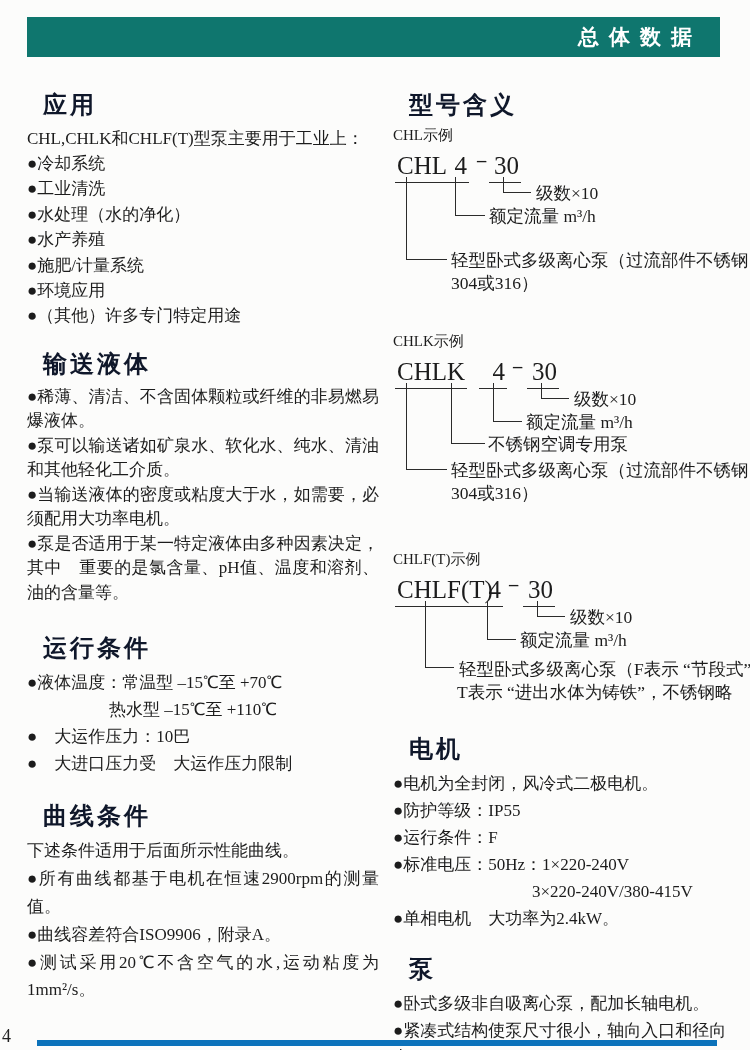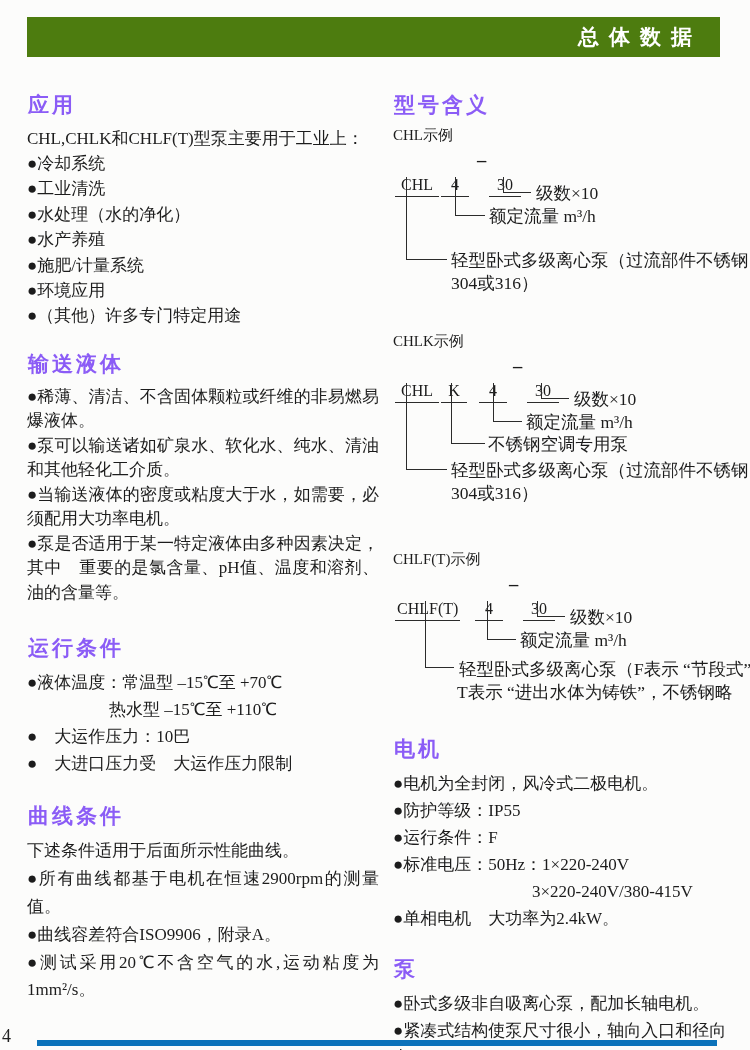--- a/index.html
+++ b/index.html
@@ -21,40 +21,40 @@
   .header-bar .title{
     color:#ffffff;font-family:"Liberation Sans",sans-serif;font-weight:bold;
     font-size:21px;letter-spacing:10px;text-indent:10px;
   }
 
   
   .col-left{position:absolute;left:27px;top:92px;width:352px;}
   .col-right{position:absolute;left:393px;top:92px;width:335px;}
 
   h2.sec{
-    font-family:"Liberation Sans",sans-serif;font-weight:bold;color:#8b5cf6;
-    font-size:21px;letter-spacing:3px;margin:0 0 8px 1px;line-height:26px;
+    font-family:"Liberation Sans",sans-serif;font-weight:bold;color:#0f172a;
+    font-size:24px;letter-spacing:3px;margin:0 0 8px 16px;line-height:26px;
   }
   .para{font-size:17px;line-height:24.5px;text-align:justify;margin:0;}
   .line{font-size:17px;line-height:25px;}
   .blist .line{line-height:25.4px;}
 
   .sec-liquids{margin-top:22px;}
   .sec-operating{margin-top:30px;}
   .sec-operating .line{line-height:27px;}
   .op-indent{padding-left:82px;}
   .sec-curve{margin-top:26px;}
   .sec-curve .para{line-height:27.5px;margin-top:0.5px;}
 
   
   .diagram{position:relative;}
   .dg-title{position:absolute;left:0;top:0;font-size:15px;}
   .code-part{
-    position:absolute;top:26px;font-size:16px;
-    border-bottom:1.6px solid #2b2b2b;padding:0 2px 2px 2px;text-align:center;margin-top:24px;
+    position:absolute;top:26px;font-size:25px;
+    border-bottom:1.6px solid #2b2b2b;padding:0 2px 2px 2px;text-align:right;
   }
   .code-dash{position:absolute;top:24px;font-size:18.5px;font-weight:bold;}
   .conn{position:absolute;border-left:1.4px solid #2b2b2b;border-bottom:1.4px solid #2b2b2b;}
   .callout{position:absolute;font-size:17.5px;white-space:nowrap;}
   .dg-chl{height:172px;margin-top:4px;}
   .dg-chlk{height:178px;margin-top:34px;}
   .dg-chlft{height:158px;margin-top:40px;}
 
   .sec-motor{margin-top:28px;}
   .sec-motor .line{line-height:27px;}
@@ -64,21 +64,21 @@
 
   
   .page-num{position:absolute;left:2px;top:1026px;font-size:18px;color:#222;}
   .footer-line{position:absolute;left:37px;top:1040px;width:680px;height:6px;}
 </style>
 </head>
 <body>
 
 <div class="page">
 
-  <div class="header-bar" style="background:#4d7c0f;">
+  <div class="header-bar" style="background:#0f766e;">
     <span class="title">总体数据</span>
   </div>
 
   <div class="col-left">
 
     <div class="sec-applications">
       <h2 class="sec">应用</h2>
       <div class="line">CHL,CHLK和CHLF(T)型泵主要用于工业上：</div>
       <div class="blist">
         <div class="line">●冷却系统</div>

